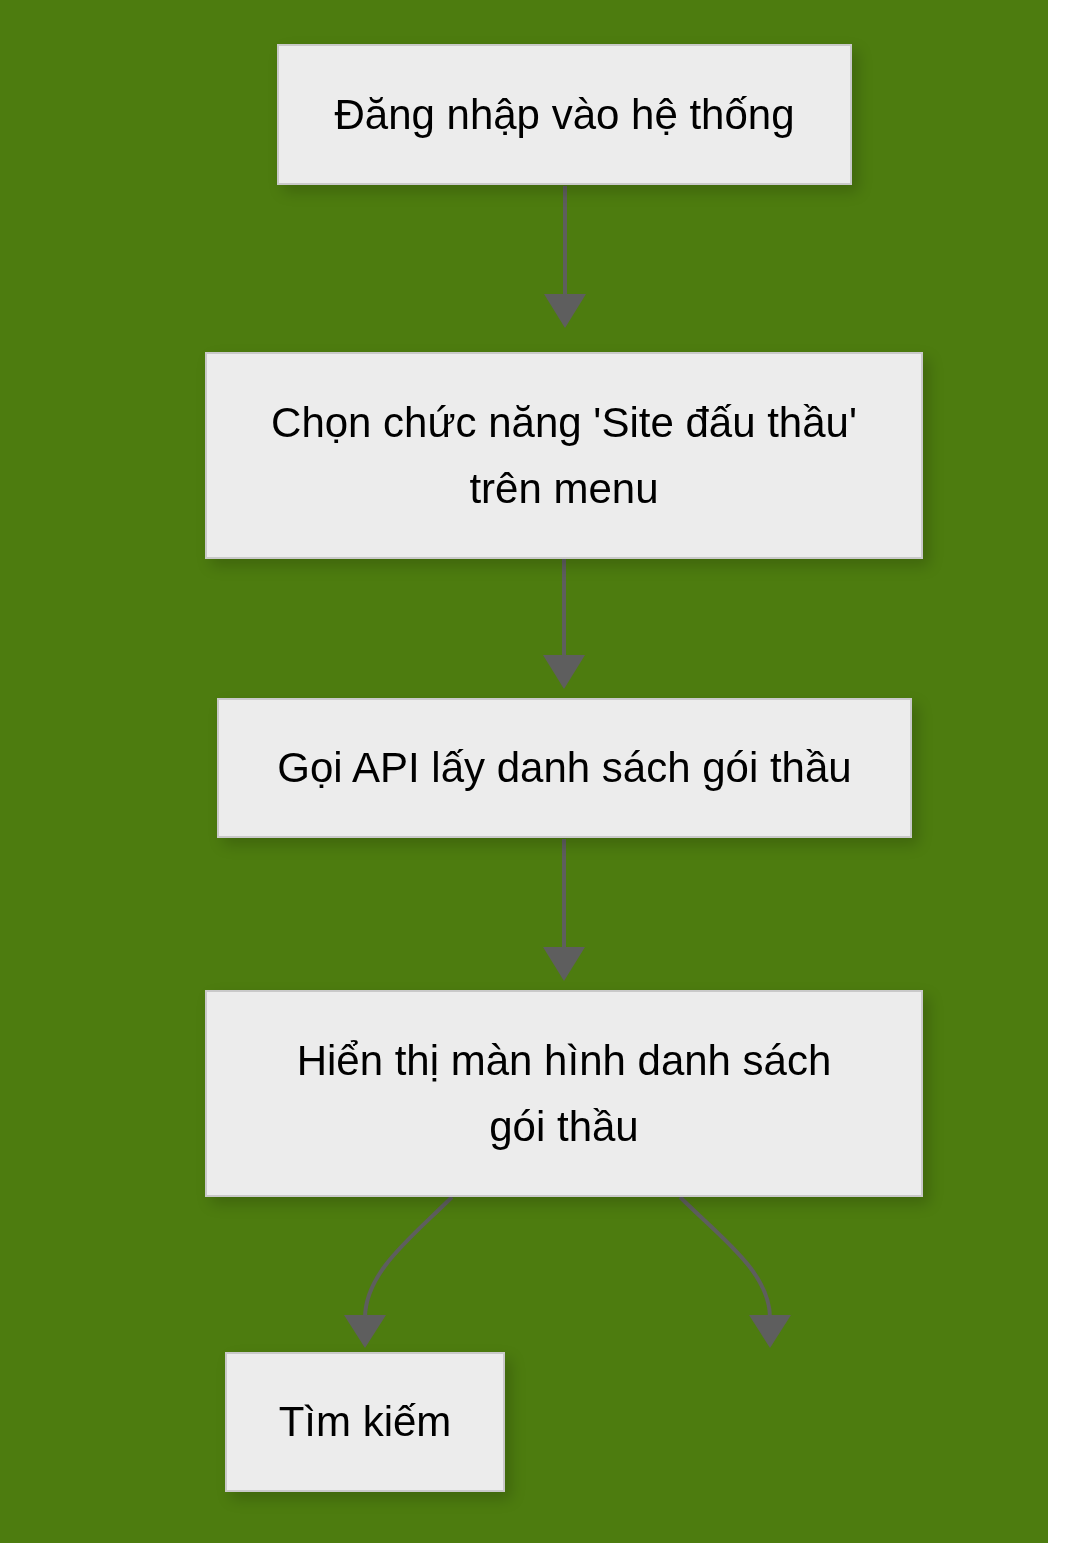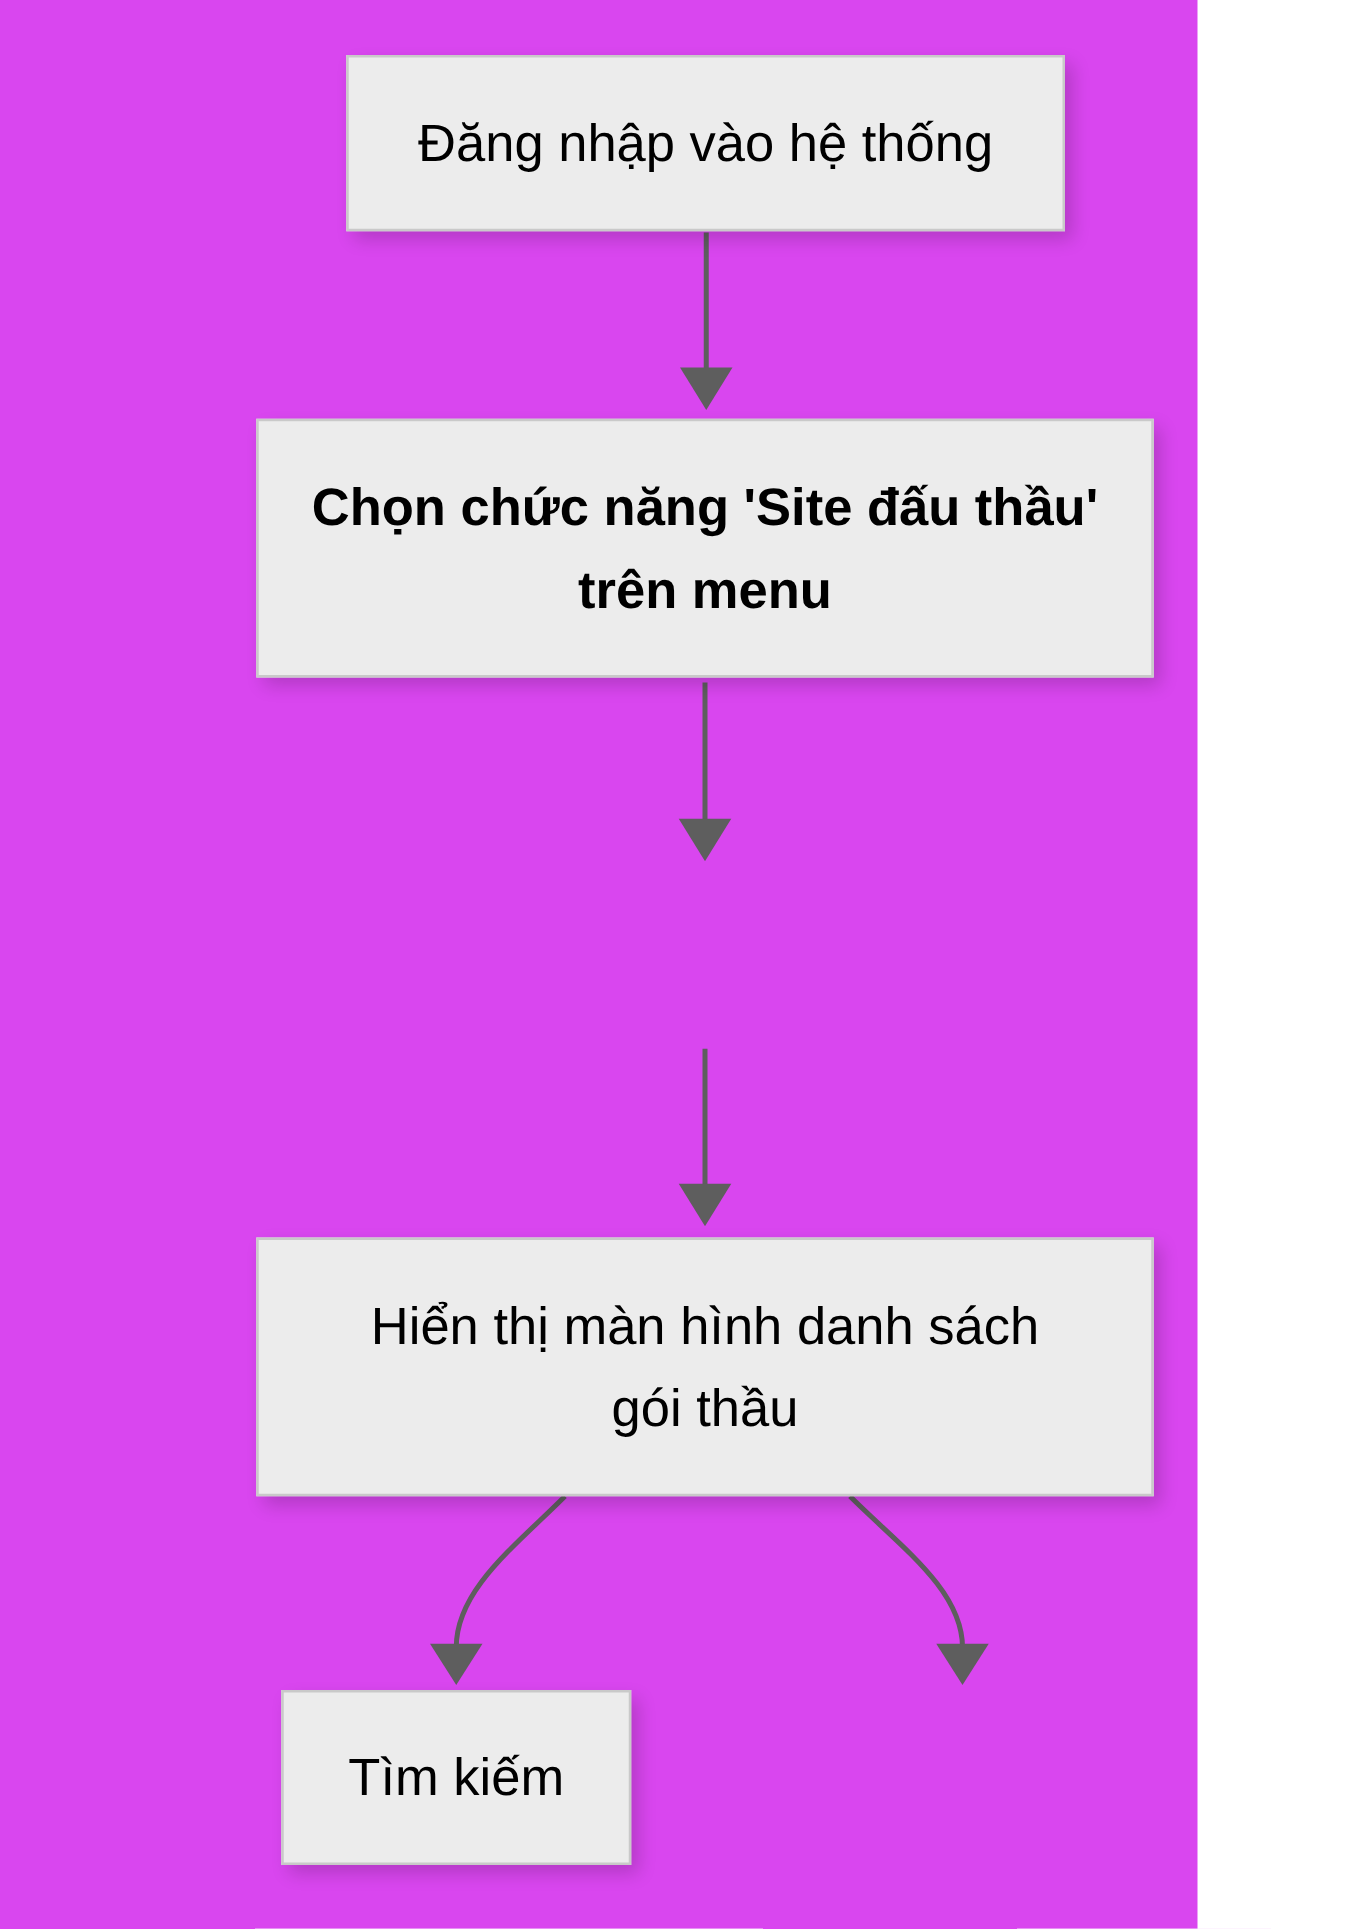--- a/index.html
+++ b/index.html
@@ -2,23 +2,23 @@
 <html><head>
 <meta charset="utf-8">
 <style>
   html, body {
     margin: 0;
     padding: 0;
     background: #ffffff;
   }
   .canvas {
     position: relative;
-    width: 958px;
+    width: 1048px;
     height: 1543px;
-    background: #d946ef;
+    background: #4d7c0f;
     overflow: hidden;
     font-family: "Liberation Sans", sans-serif;
   }
   .edges-layer {
     position: absolute;
     left: 0;
     top: 0;
     width: 1090px;
     height: 1543px;
     pointer-events: none;
@@ -45,21 +45,21 @@
     color: #000000;
     font-size: 42px;
     line-height: 1.55;
   }
   .node-label {
     white-space: pre-line;
     display: block;
     padding: 0 10px;
   }
   #node-login   { left: 277px; top: 44px;   width: 575px; height: 141px; }
-  #node-menu    { left: 205px; top: 335px;  width: 718px; height: 207px; font-weight: bold; }
+  #node-menu    { left: 205px; top: 352px;  width: 718px; height: 207px; }
   #node-api     { left: 217px; top: 698px;  width: 695px; height: 140px; }
   #node-display { left: 205px; top: 990px;  width: 718px; height: 207px; }
   #node-search  { left: 225px; top: 1352px; width: 280px; height: 140px; }
   #node-filter  { left: 657px; top: 1351px; width: 221px; height: 141px; }
 </style>
 </head>
 <body>
 
 <div class="canvas">
 
@@ -93,20 +93,23 @@
 
   <div class="node" id="node-login">
     <span class="node-label">Đăng nhập vào hệ thống</span>
   </div>
 
   <div class="node" id="node-menu">
     <span class="node-label">Chọn chức năng 'Site đấu thầu'
 trên menu</span>
   </div>
 
+  <div class="node" id="node-api">
+    <span class="node-label">Gọi API lấy danh sách gói thầu</span>
+  </div>
 
   <div class="node" id="node-search">
     <span class="node-label">Tìm kiếm</span>
   </div>
 
   <div class="node" id="node-display">
     <span class="node-label">Hiển thị màn hình danh sách
 gói thầu</span>
   </div>
 

